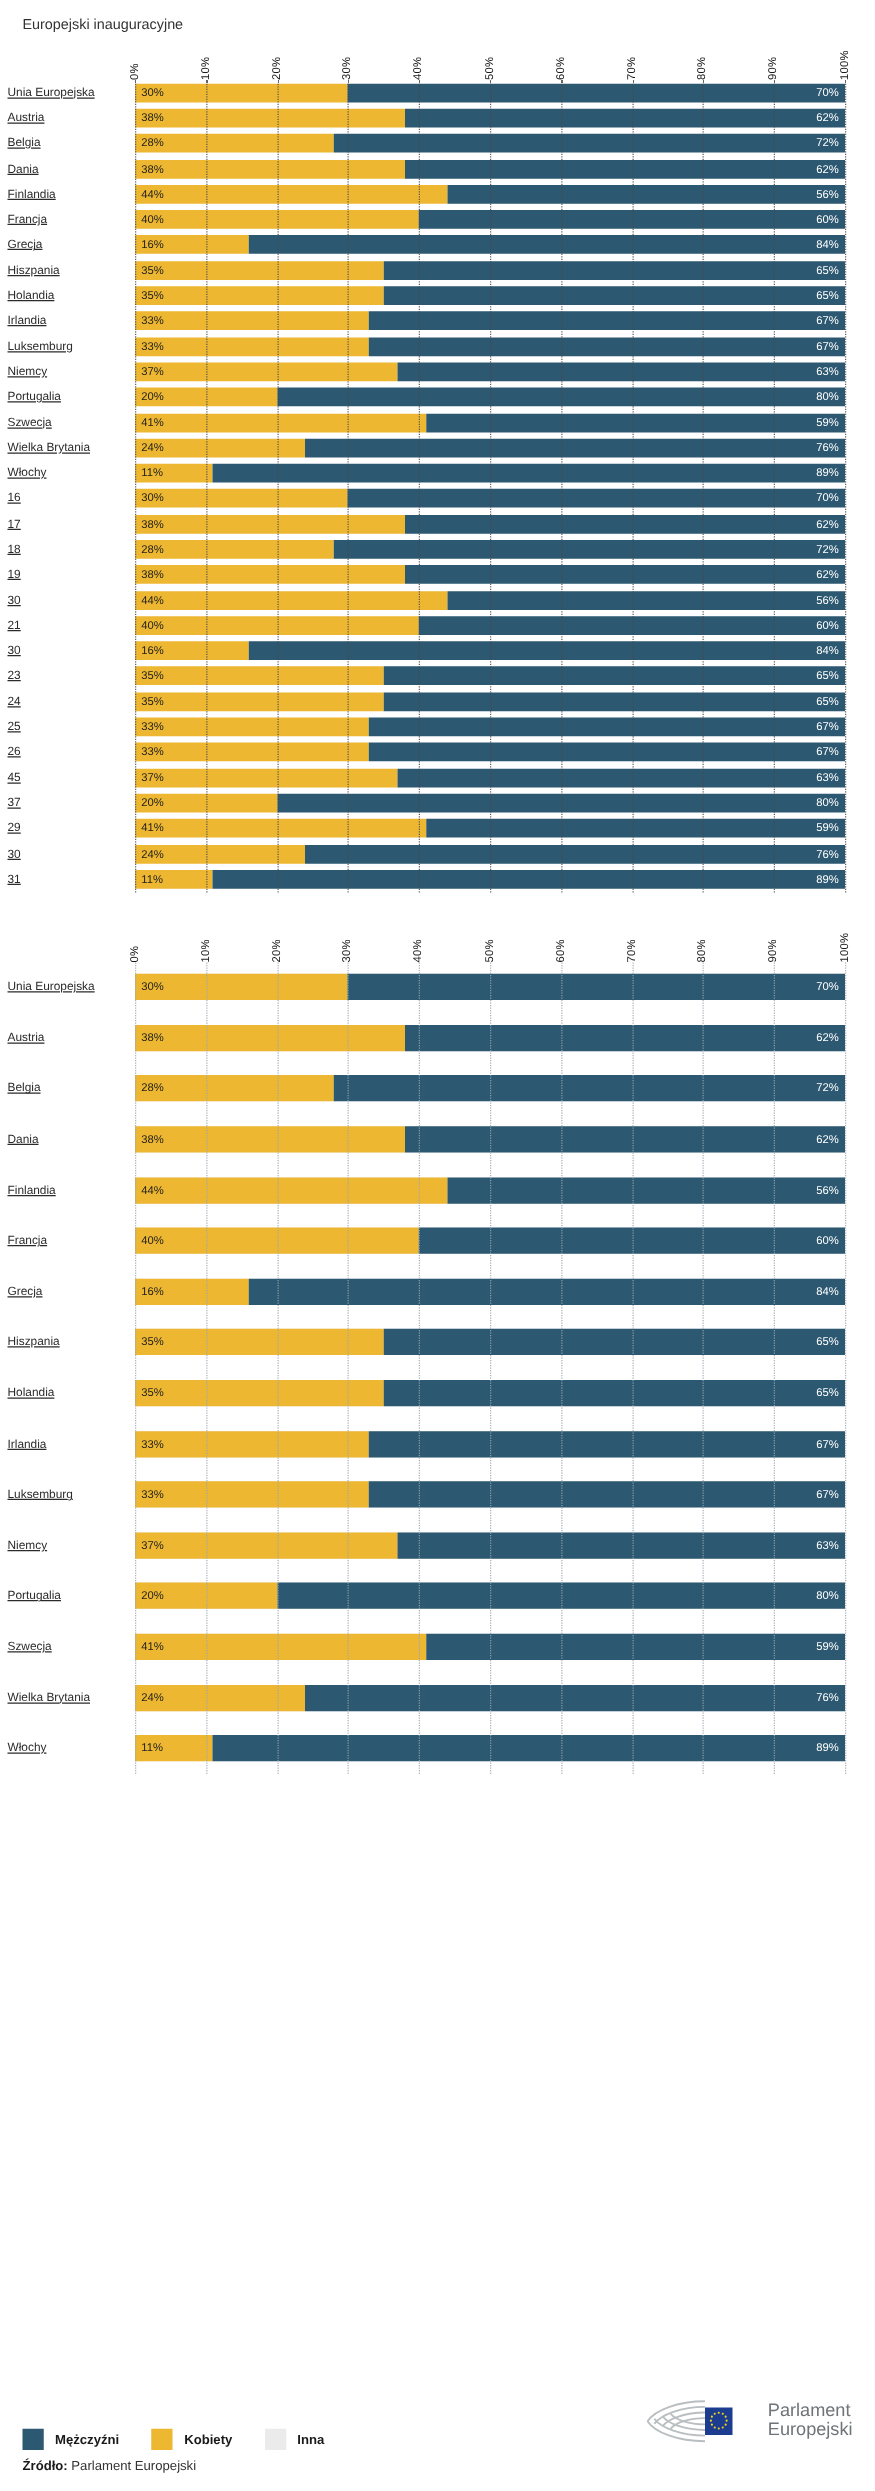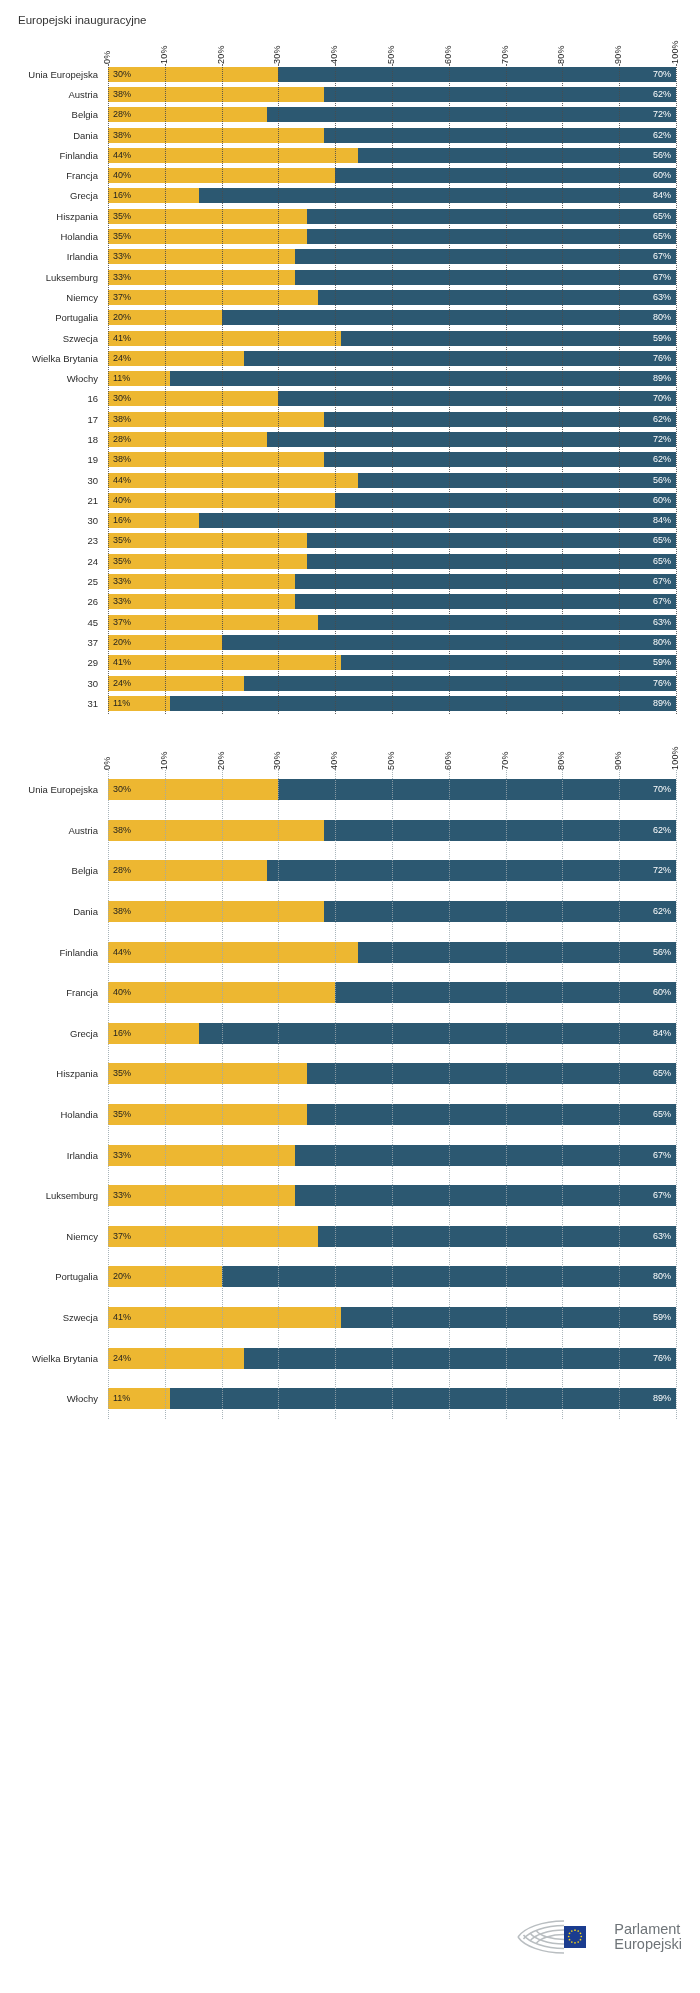--- a/index.html
+++ b/index.html
@@ -74,25 +74,25 @@
   .row {
     position: relative;
     display: flex;
     align-items: center;
   }
   .row-label {
     position: absolute;
     right: 100%;
     width: 102px;
     padding-right: 10px;
-    text-align: right;
     font-size: 9.5px;
     color: #2b2b2b;
     white-space: nowrap;
     overflow: visible;
+    text-decoration: underline;
   }
   .track {
     position: relative;
     width: 100%;
     display: flex;
     align-items: stretch;
     background: transparent;
   }
   .track.with-bg { background: #ebebeb; }
 
@@ -865,20 +865,38 @@
                 <span class="seg-label">89%</span>
               </div>
             </div>
           </div>
         </div>
       </div>
   </div>
 </div>
 
 <div class="footer">
+  <div class="legend">
+      <div class="legend-item">
+        <span class="legend-swatch" style="background: rgb(44, 88, 113);"></span>
+        <span class="legend-text">Mężczyźni</span>
+      </div>
+      <div class="legend-item">
+        <span class="legend-swatch" style="background: rgb(237, 183, 49);"></span>
+        <span class="legend-text">Kobiety</span>
+      </div>
+      <div class="legend-item">
+        <span class="legend-swatch" style="background: rgb(235, 235, 235);"></span>
+        <span class="legend-text">Inna</span>
+      </div>
+    </div>
+  <div class="source-line">
+    <span class="src-key">Źródło:</span>
+    <span class="src-val">Parlament Europejski</span>
+  </div>
   <div class="ep-logo">
     <svg width="96" height="40" viewBox="0 0 96 40">
       <g fill="none" stroke="#b9bec1" stroke-width="1.5">
         <path d="M52 4 C30 4 12 11 6 20"></path>
         <path d="M52 8.5 C33 8.5 17 14.6 11.5 22"></path>
         <path d="M52 13 C36 13 22.5 18 18 24"></path>
         <path d="M52 17.5 C39 17.5 28.5 21.2 24.5 26"></path>
         <path d="M52 36 C30 36 12 29 6 20"></path>
         <path d="M52 31.5 C33 31.5 17 25.4 11.5 18"></path>
         <path d="M52 27 C36 27 22.5 22 18 16"></path>

